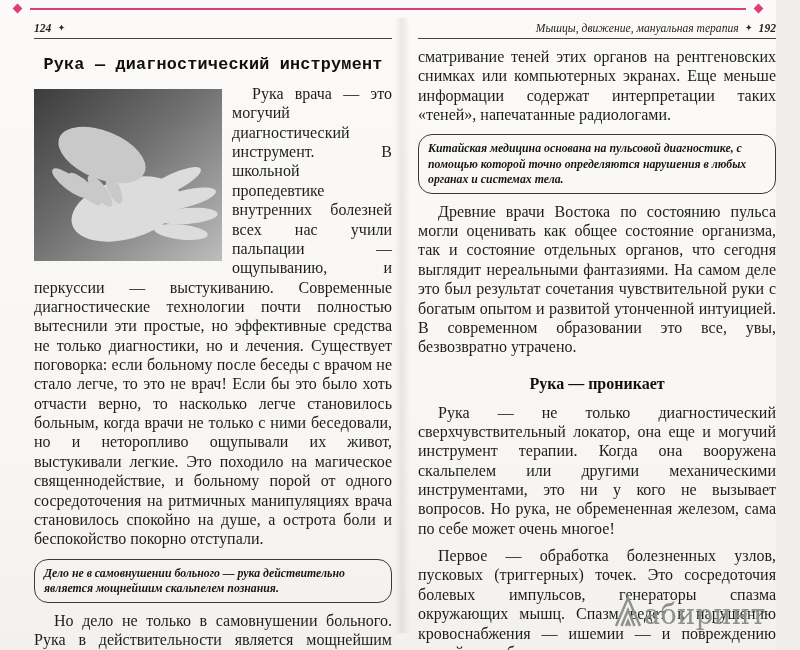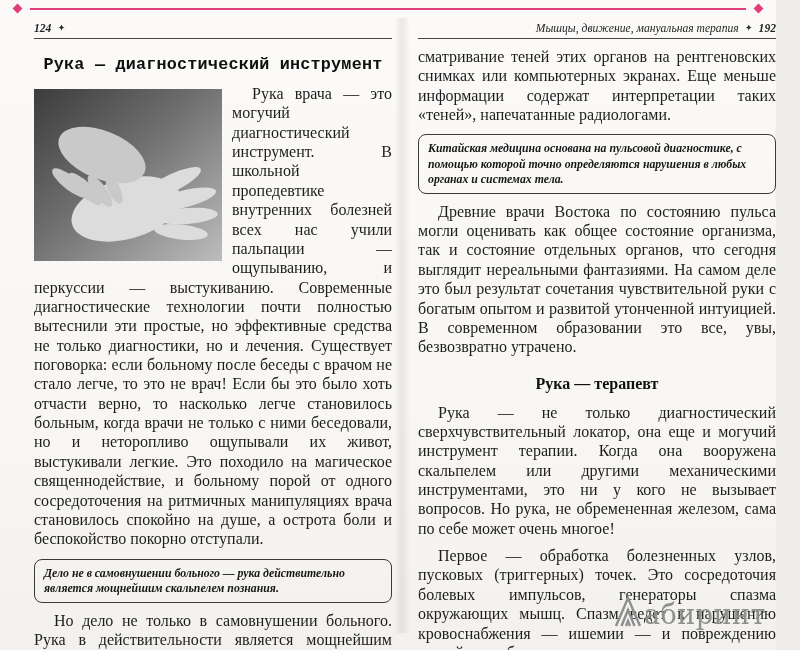--- a/index.html
+++ b/index.html
@@ -53,21 +53,21 @@
     margin:5px 10px 4px 0; background:#666;
   }
   .photo svg { display:block; }
   .body {
     font-size:16px; line-height:1.21; text-align:justify;
     margin-top:8px; color:#1d1d1d;font-family:Liberation Serif, serif;
   }
   .indent { text-indent:20px;margin-top:8px; }
   .callout {
     clear:both;
-    border:1.4px solid #3a3a3a; border-radius:8px;
+    border:1.4px solid #3a3a3a; border-radius:14px;
     padding:6px 9px; margin:10px 0 4px;
     font-weight:bold; font-style:italic;
     font-size:11.8px; line-height:1.28; text-align:left; color:#161616;
   }
   .watermark {
     position:absolute; right:10px; bottom:20px;
     display:flex; align-items:flex-end; gap:1px; color:#8f8f8f;
   }
   .wm-logo { display:block; margin-bottom:2px; }
   .wm-text {
@@ -138,21 +138,21 @@
     </header>
 
     <p class="body">сматривание теней этих органов на рентгеновских снимках или компьютерных экранах. Еще меньше информации содержат интерпретации таких «теней», напечатанные радиологами.</p>
 
     <aside class="callout">
       <span>Китайская медицина основана на пульсовой диагностике, с помощью которой точно определяются нарушения в любых органах и системах тела.</span>
     </aside>
 
     <p class="body indent">Древние врачи Востока по состоянию пульса могли оценивать как общее состояние организма, так и состояние отдельных органов, что сегодня выглядит нереальными фантазиями. На самом деле это был результат сочетания чувствительной руки с богатым опытом и развитой утонченной интуицией. В современном образовании это все, увы, безвозвратно утрачено.</p>
 
-    <h2 class="section-title">Рука — терапевт</h2>
+    <h2 class="section-title">Рука — проникает</h2>
 
     <p class="body indent">Рука — не только диагностический сверхчувствительный локатор, она еще и могучий инструмент терапии. Когда она вооружена скальпелем или другими механическими инструментами, это ни у кого не вызывает вопросов. Но рука, не обремененная железом, сама по себе может очень многое!</p>
     <p class="body indent">Первое — обработка болезненных узлов, пусковых (триггерных) точек. Это сосредоточия болевых импульсов, генераторы спазма окружающих мышц. Спазм ведет к нарушению кровоснабжения — ишемии — и повреждению тканей, подобно тому как повреждается сердце во время инфаркта или мозг при инсульте. Обученная рука может так «поговорить» с этими узелками, что они разглаживаются и расслабляются. Такое воздействие ведет к улучшению циркуляции и порой — мгновенному затиханию боли. Видимо, отсюда и пошло изречение — «как рукой сняло».</p>
   </section>
 
   <div class="watermark">
     <svg class="wm-logo" width="30" height="34" viewBox="0 0 30 34">
       <g fill="none" stroke="#8f8f8f" stroke-width="2.4">
         <path d="M3 32 L15 4 L27 32"></path>
         <path d="M8.5 32 L15 16 L21.5 32"></path>

